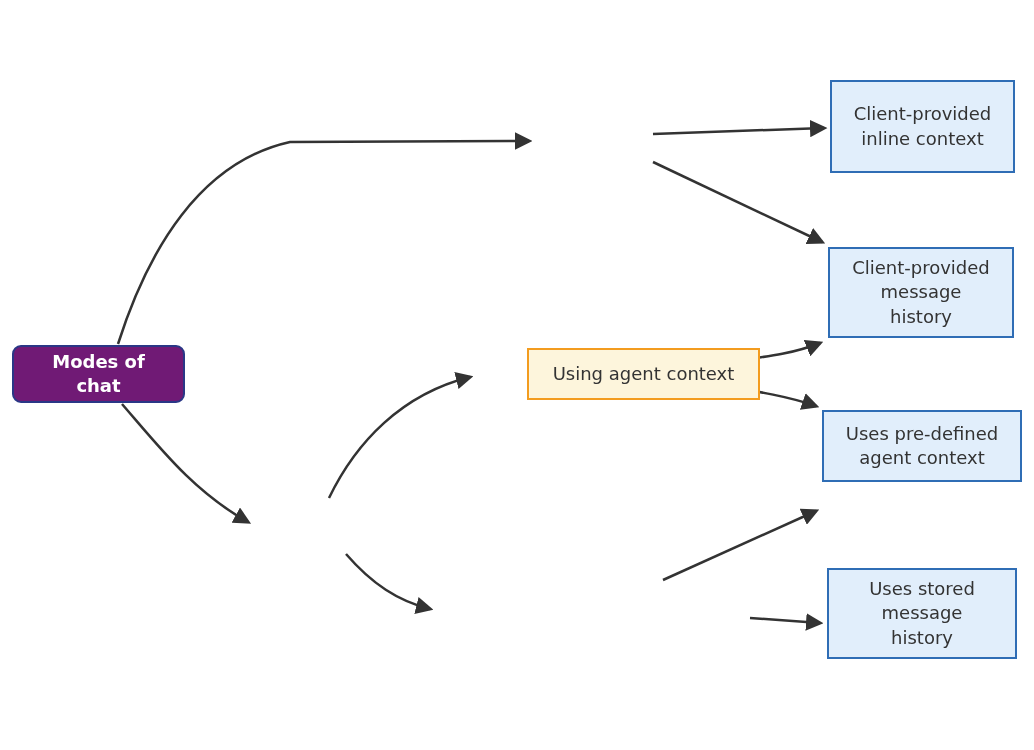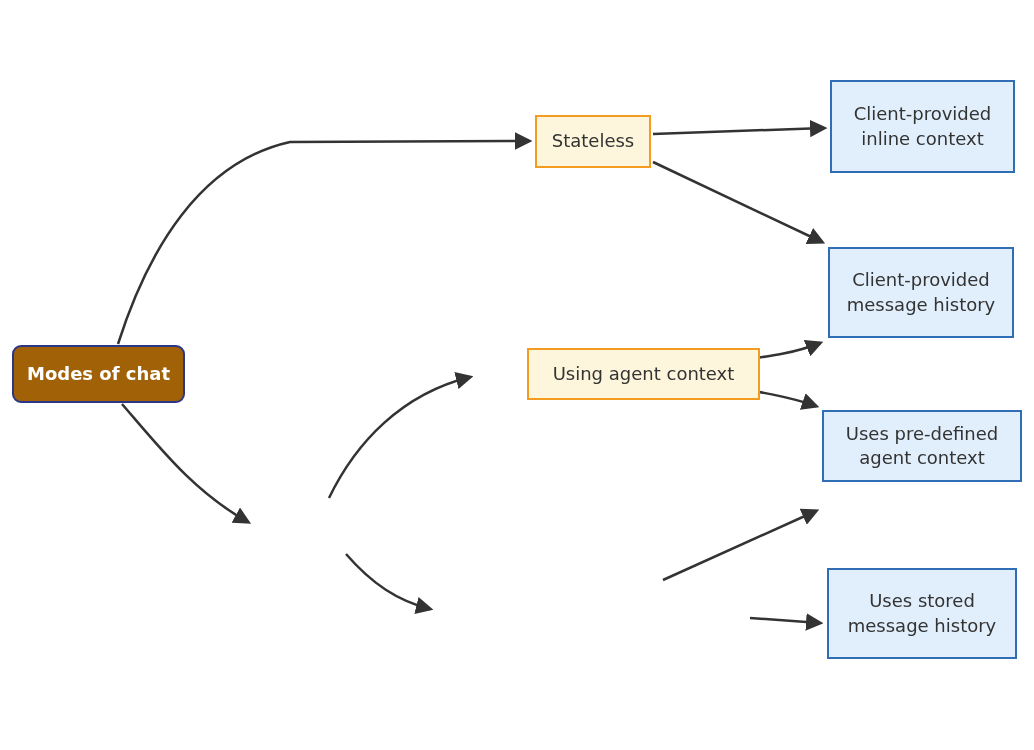--- a/index.html
+++ b/index.html
@@ -26,24 +26,24 @@
     z-index: 1;
     display: flex;
     align-items: center;
     justify-content: center;
     text-align: center;
     font-size: 18px;
     line-height: 1.35;
     color: #333333;
     white-space: pre-line;
     box-sizing: border-box;
-    padding: 4px 8px;
+    padding: 4px 20px;
   }
   .node.root {
-    background: #a16207;
+    background: #701a75;
     border: 2px solid #2A3786;
     border-radius: 9px;
     color: #ffffff;
     font-weight: bold;
   }
   .node.branch {
     background: #FDF5DC;
     border: 2px solid #F39C1F;
   }
   .node.leaf {
@@ -81,21 +81,20 @@
       <path d="M 712 384 C 762 392 790 397 816 406" marker-end="url(#arrow)"></path>
       <path d="M 329 498 C 356 442 402 394 470 377" marker-end="url(#arrow)"></path>
       <path d="M 346 554 C 372 584 398 601 430 609" marker-end="url(#arrow)"></path>
       <path d="M 663 580 L 816 511" marker-end="url(#arrow)"></path>
       <path d="M 750 618 L 820 623" marker-end="url(#arrow)"></path>
     </g>
   </svg>
 
   <div id="n-root" class="node root">Modes of chat</div>
 
-  <div id="n-stateless" class="node branch">Stateless</div>
 
 
   <div id="n-uac" class="node branch">Using agent context</div>
 
 
   <div id="n-inline" class="node leaf">Client-provided
 inline context</div>
 
   <div id="n-msghist" class="node leaf">Client-provided
 message history</div>

